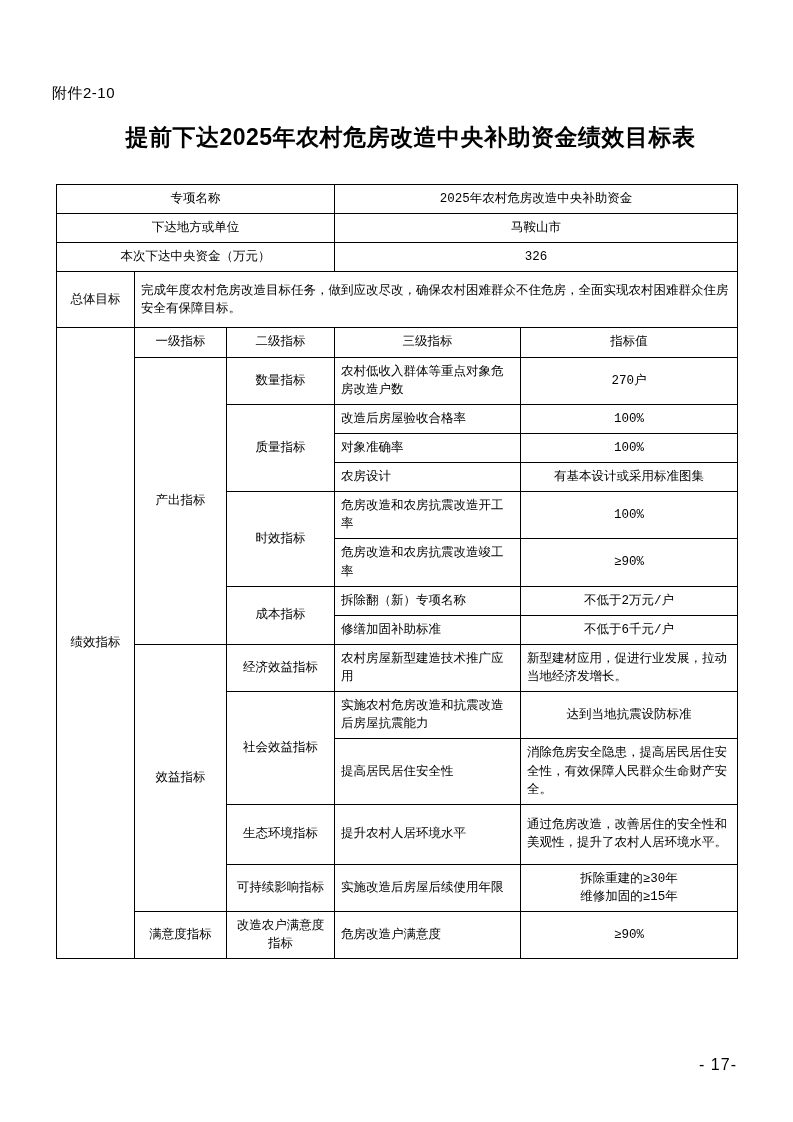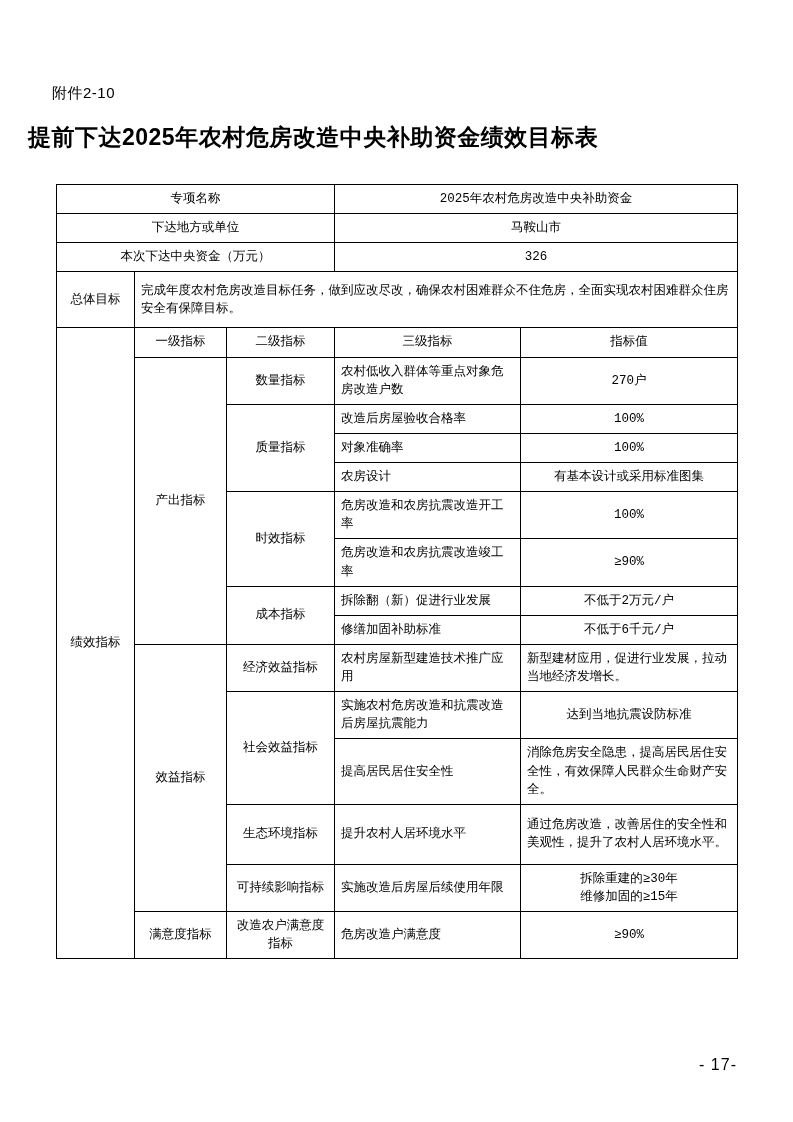--- a/index.html
+++ b/index.html
@@ -28,20 +28,21 @@
     top: 84px;
     font-size: 15px;
     font-family: "Liberation Sans", "DejaVu Sans", sans-serif;
     letter-spacing: 0.5px;
   }
   .doc-title {
     position: absolute;
     left: 0;
     right: 0;
     top: 122px;
+    text-align: center;
     font-size: 23px;
     font-weight: bold;
     font-family: "Liberation Sans", "DejaVu Sans", sans-serif;
     letter-spacing: 0.5px;
     padding-left: 28px;
   }
   table.perf {
     position: absolute;
     left: 56px;
     top: 184px;
@@ -142,21 +143,21 @@
         <td class="c-center" rowspan="2">时效指标</td>
         <td class="c-left">危房改造和农房抗震改造开工率</td>
         <td class="c-center">100%</td>
       </tr>
       <tr style="height:44px;">
         <td class="c-left">危房改造和农房抗震改造竣工率</td>
         <td class="c-center">≥90%</td>
       </tr>
       <tr style="height:28px;">
         <td class="c-center" rowspan="2">成本指标</td>
-        <td class="c-left">拆除翻（新）促进行业发展</td>
+        <td class="c-left">拆除翻（新）专项名称</td>
         <td class="c-center">不低于2万元/户</td>
       </tr>
       <tr style="height:28px;">
         <td class="c-left">修缮加固补助标准</td>
         <td class="c-center">不低于6千元/户</td>
       </tr>
 
       <tr style="height:44px;">
         <td class="c-center" rowspan="5">效益指标</td>
         <td class="c-center">经济效益指标</td>

